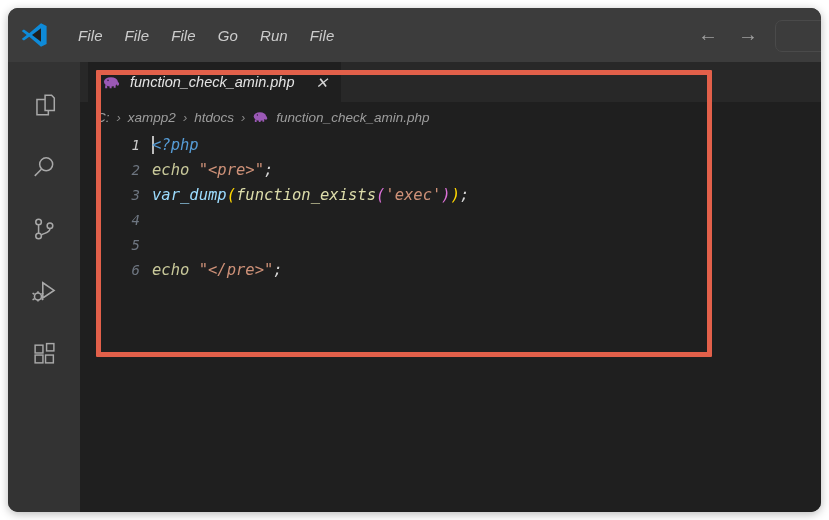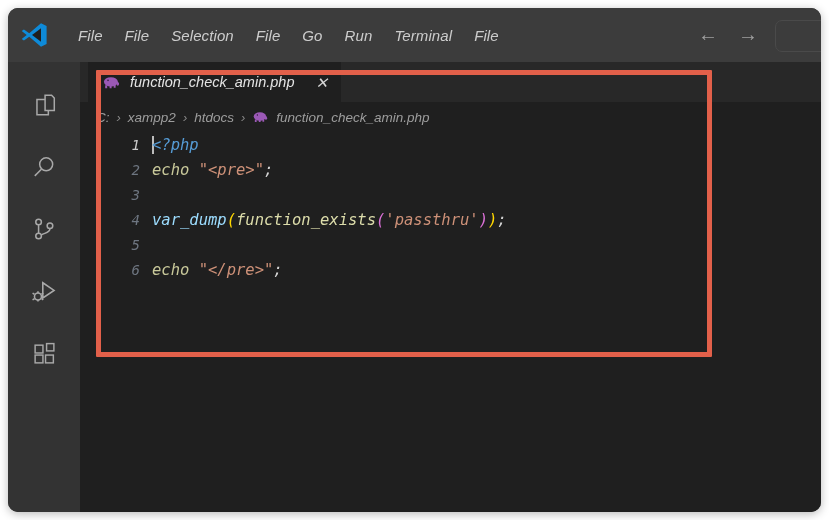--- a/index.html
+++ b/index.html
@@ -237,25 +237,23 @@
   <div class="titlebar">
     <div class="vs-logo">
       <svg width="28" height="28" viewBox="0 0 100 100" aria-hidden="true">
         <path d="M75 8 L95 18 L95 82 L75 92 L33 56 L14 70 L6 64 L24 50 L6 36 L14 30 L33 44 Z" fill="#0e8ad8"></path>
         <path d="M75 26 L75 74 L43 50 Z" fill="#1f1f1f"></path>
       </svg>
     </div>
     <div class="menu">
       <div class="menu-item">File</div>
       <div class="menu-item">File</div>
-      <div class="menu-item">Selection</div>
       <div class="menu-item">File</div>
       <div class="menu-item">Go</div>
       <div class="menu-item">Run</div>
-      <div class="menu-item">Terminal</div>
       <div class="menu-item">File</div>
     </div>
 
     <div class="nav-arrows">
       <span class="arrow">←</span>
       <span class="arrow">→</span>
     </div>
 
     <div class="cmdbox"></div>
   </div>
@@ -350,25 +348,25 @@
         <span class="src"><span class="cursor"></span><span class="t-tag">&lt;?php</span></span>
       </div>
 
       <div class="code-line">
         <span class="ln">2</span>
         <span class="src"><span class="t-keyword">echo</span> <span class="t-quote">"</span><span class="t-str">&lt;pre&gt;</span><span class="t-quote">"</span><span class="t-punct">;</span></span>
       </div>
 
       <div class="code-line">
         <span class="ln">3</span>
+        <span class="src"><span class="t-fn">var_dump</span><span class="t-p-yellow">(</span><span class="t-fn2">function_exists</span><span class="t-p-pink">(</span><span class="t-str">'exec'</span><span class="t-p-pink">)</span><span class="t-p-yellow">)</span><span class="t-punct">;</span></span>
       </div>
 
       <div class="code-line">
         <span class="ln">4</span>
-        <span class="src"><span class="t-fn">var_dump</span><span class="t-p-yellow">(</span><span class="t-fn2">function_exists</span><span class="t-p-pink">(</span><span class="t-str">'passthru'</span><span class="t-p-pink">)</span><span class="t-p-yellow">)</span><span class="t-punct">;</span></span>
       </div>
 
       <div class="code-line">
         <span class="ln">5</span>
       </div>
 
       <div class="code-line">
         <span class="ln">6</span>
         <span class="src"><span class="t-keyword">echo</span> <span class="t-quote">"</span><span class="t-str">&lt;/pre&gt;</span><span class="t-quote">"</span><span class="t-punct">;</span></span>
       </div>

